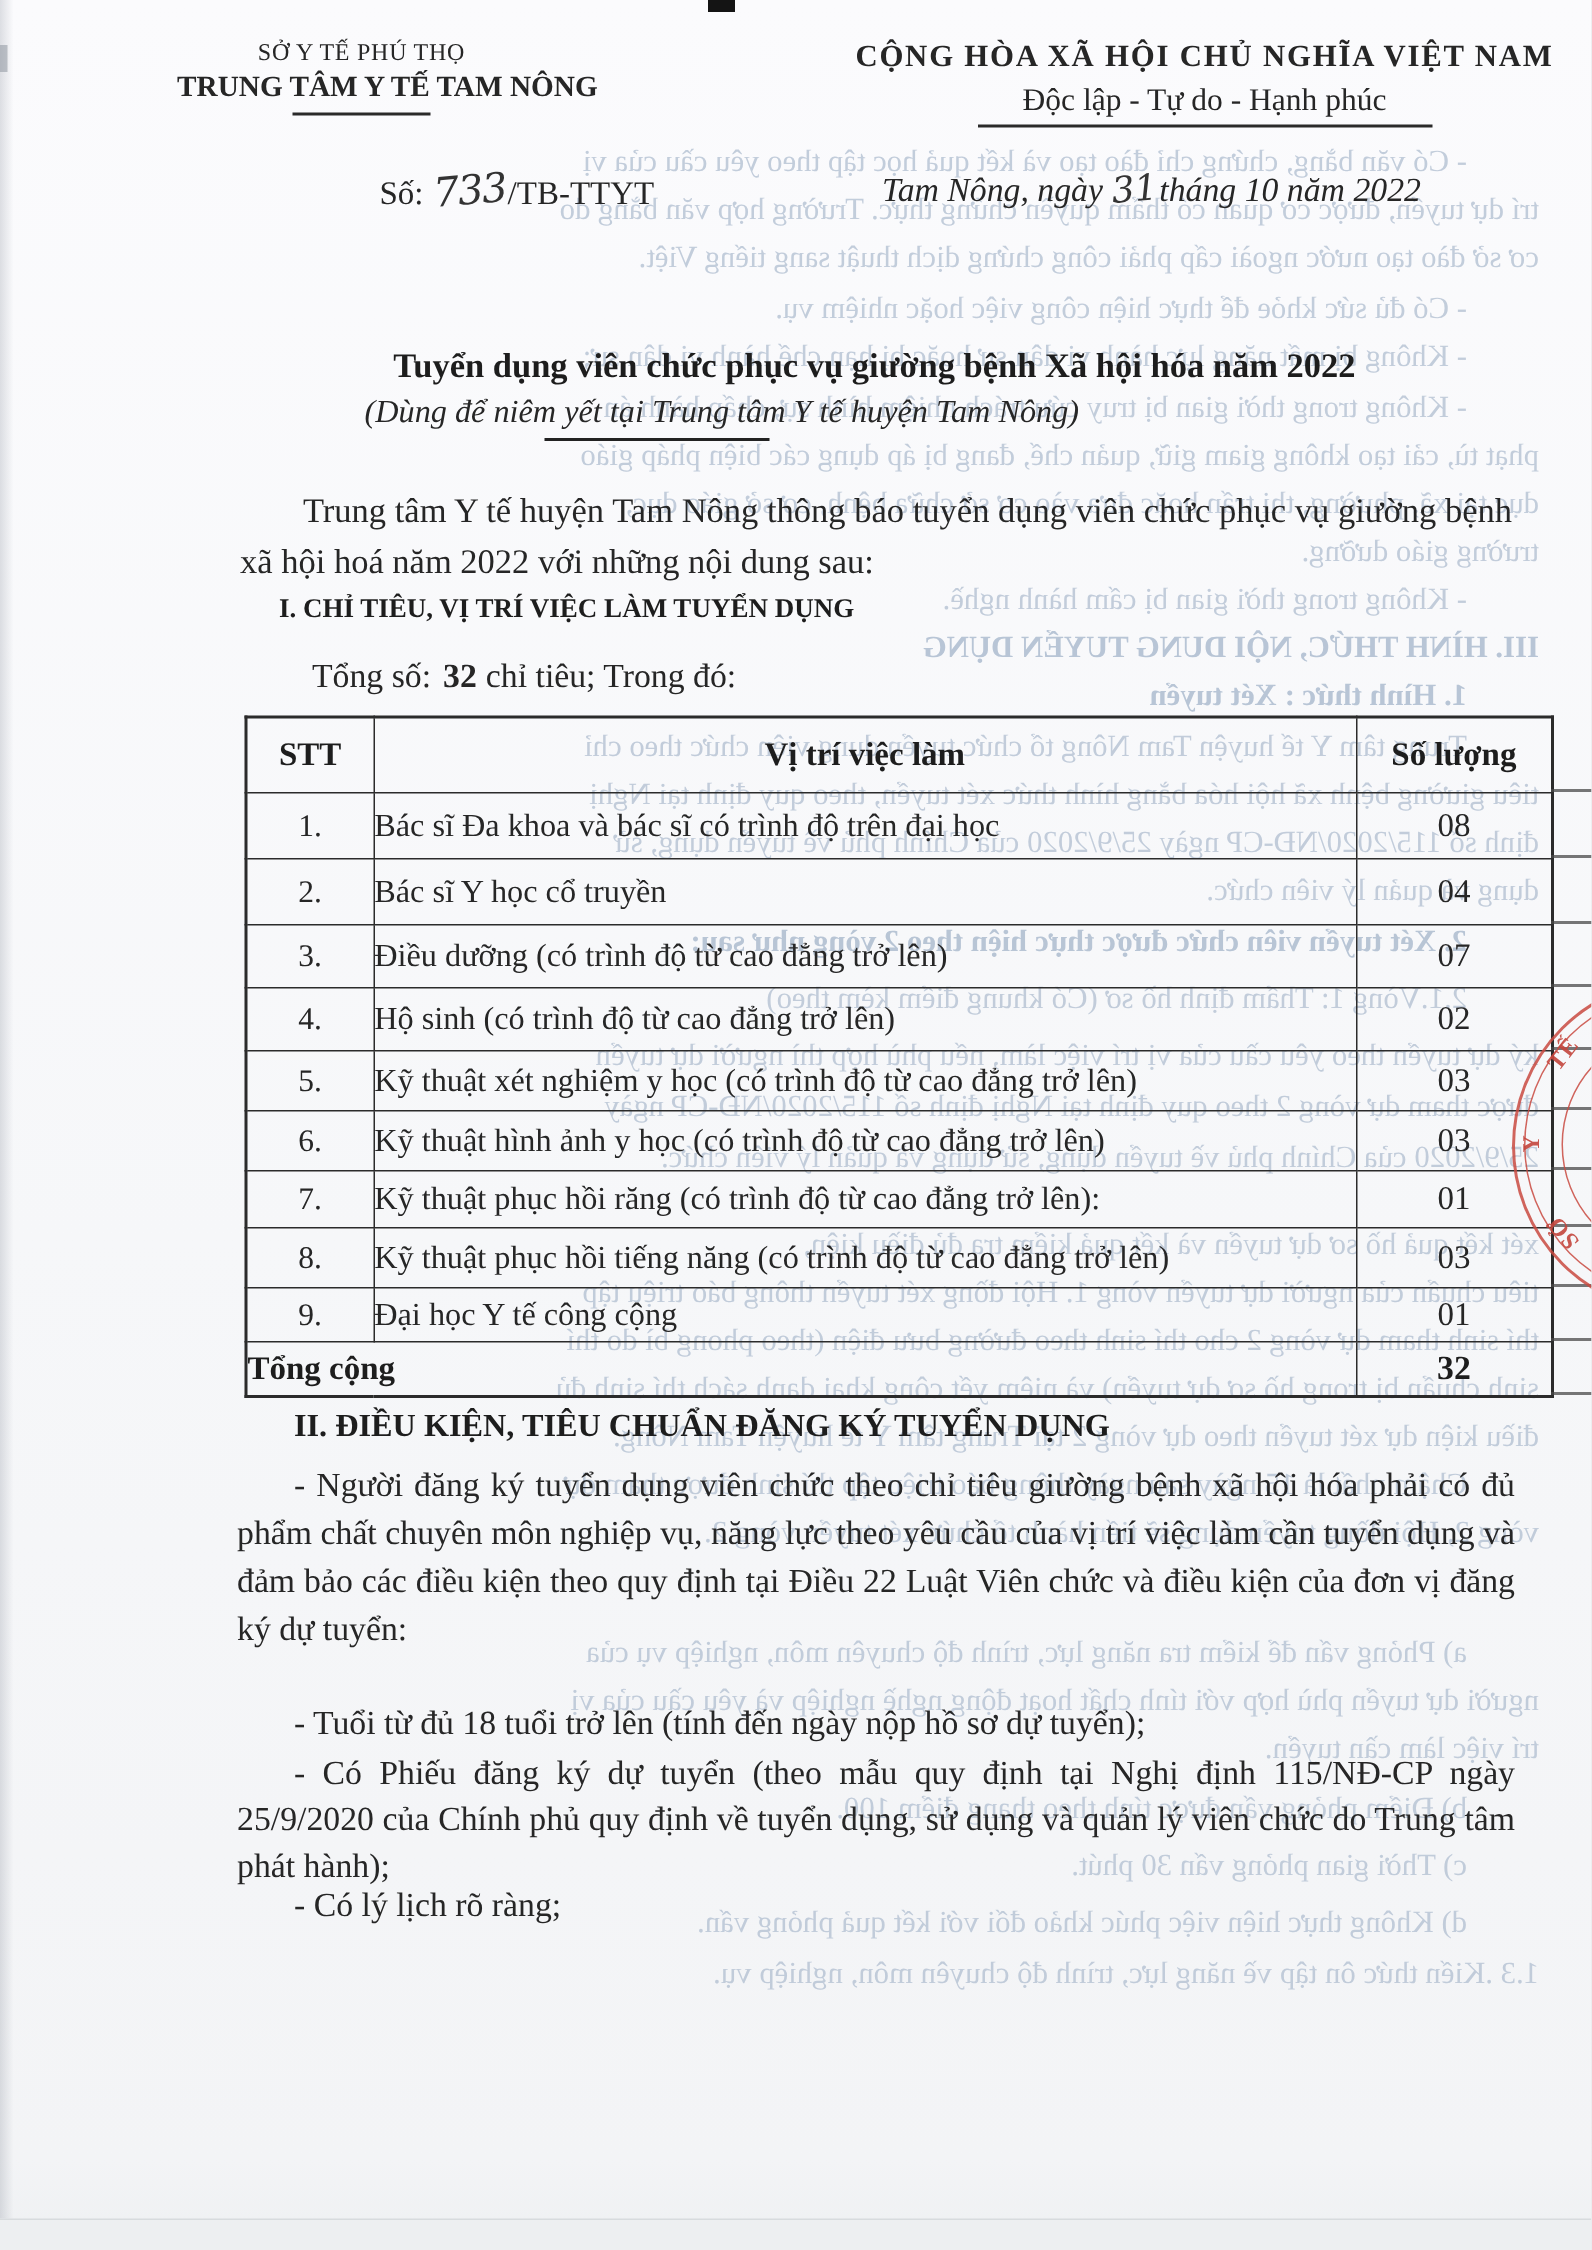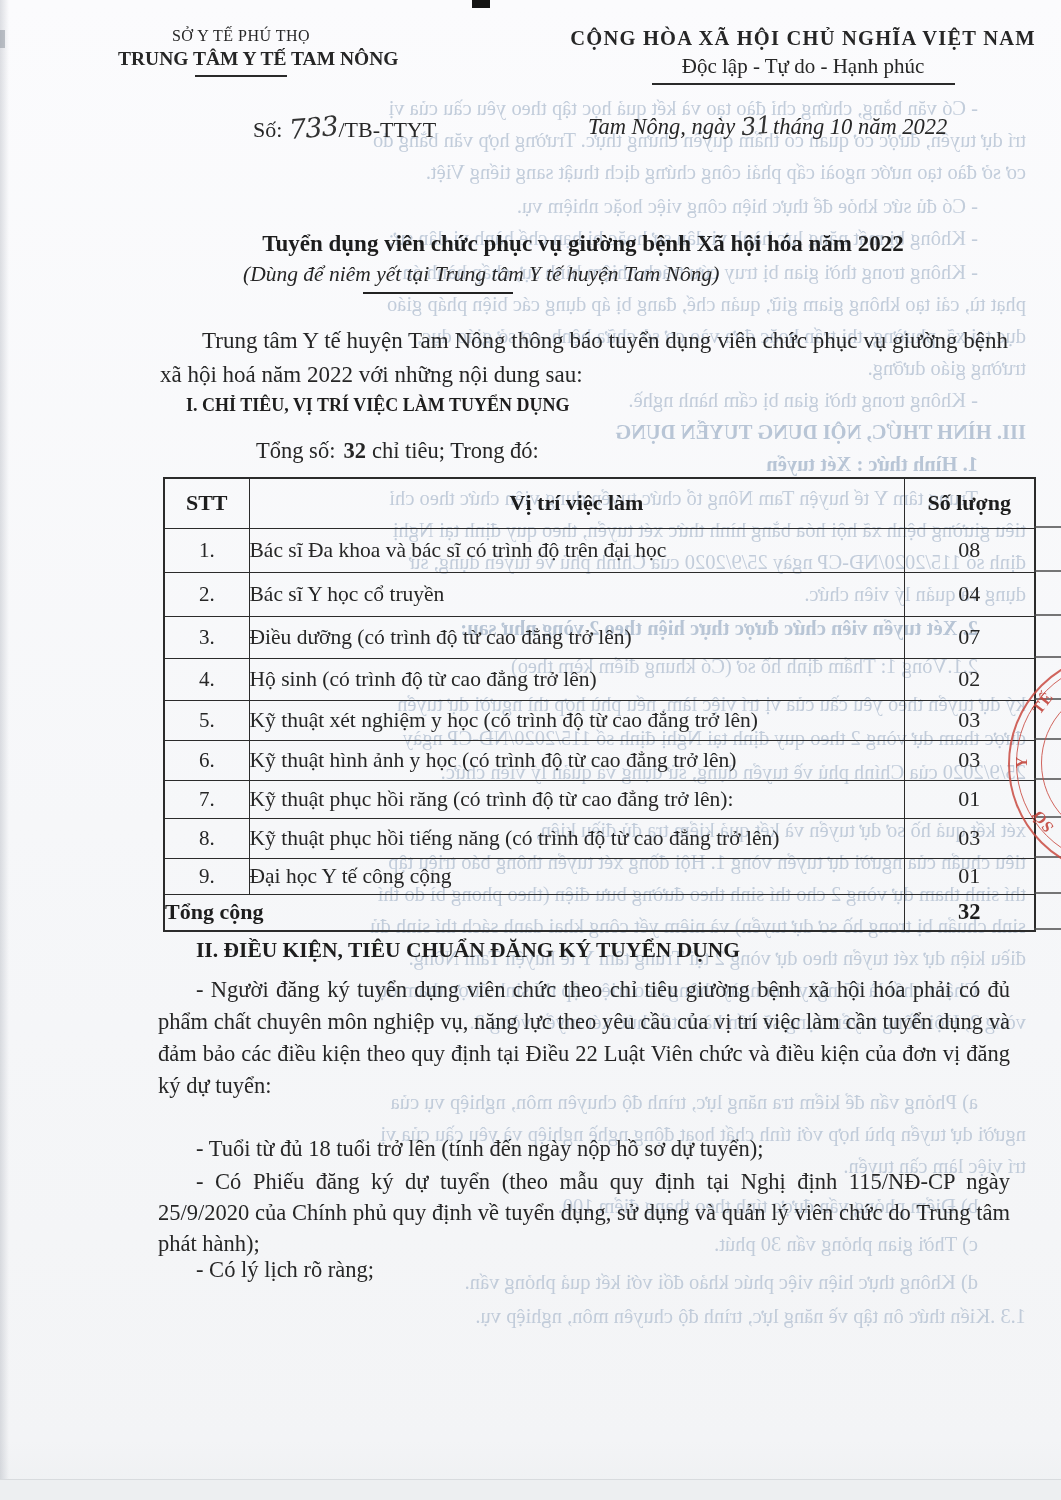--- a/index.html
+++ b/index.html
@@ -55,21 +55,21 @@
          font-size:26px;font-weight:bold;letter-spacing:1.5px;color:#1d1d1d;}
   .subtitle{position:absolute;left:155px;top:231px;width:856px;text-align:center;
          font-size:23px;font-weight:bold;color:#1d1d1d;}
   .subtitle-note{position:absolute;left:243px;top:262px;font-size:21.5px;font-style:italic;white-space:nowrap;}
   .note-rule{position:absolute;left:363px;top:292px;width:150px;height:0;border-top:2.5px solid #222;}
 
   .intro{position:absolute;left:160px;top:324px;width:848px;
          font-size:23px;line-height:34px;text-align:justify;text-indent:42px;}
 
   .sec1-heading{position:absolute;left:186px;top:395px;font-size:18px;font-weight:bold;color:#1d1d1d;}
-  .total-line{position:absolute;left:208px;top:438px;font-size:22.5px;margin-left:48px;}
+  .total-line{position:absolute;left:208px;top:438px;font-size:22.5px;}
   .total-line b{margin:0 6px 0 8px;}
 
   
   .tbl-wrap{position:absolute;left:163px;top:477px;}
   table.quota{border-collapse:collapse;width:871px;table-layout:fixed;}
   table.quota th,table.quota td{border:1.6px solid #2b2b2b;padding:0;vertical-align:middle;background:transparent;}
   table.quota{border:2.2px solid #2b2b2b;}
   col.c-stt{width:85px;} col.c-pos{width:655px;} col.c-qty{width:131px;}
   table.quota thead tr{height:50px;padding-left:20px;}
   table.quota tbody tr:nth-child(1){height:44px;}

